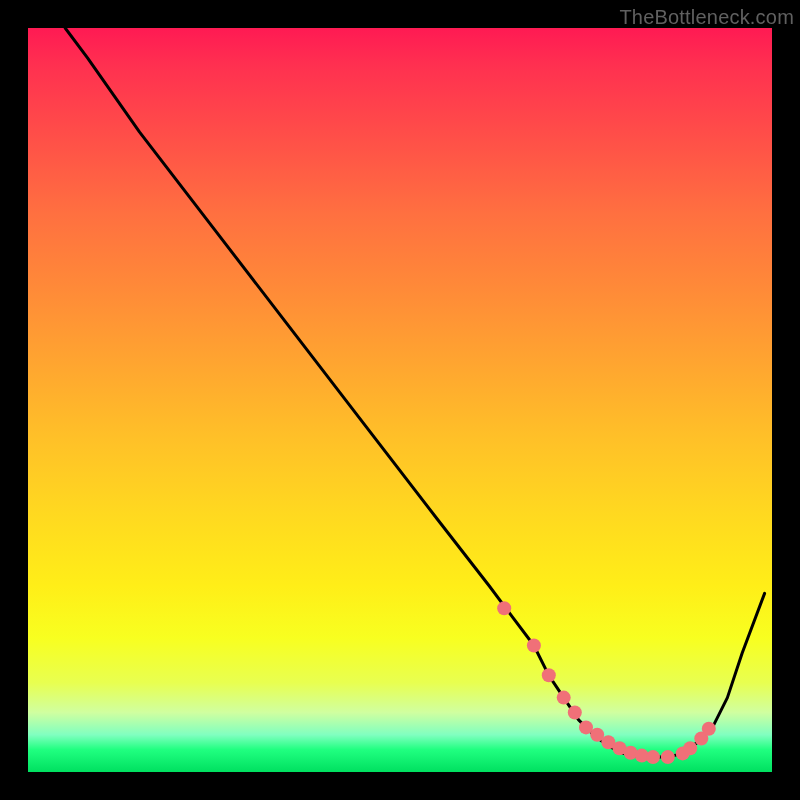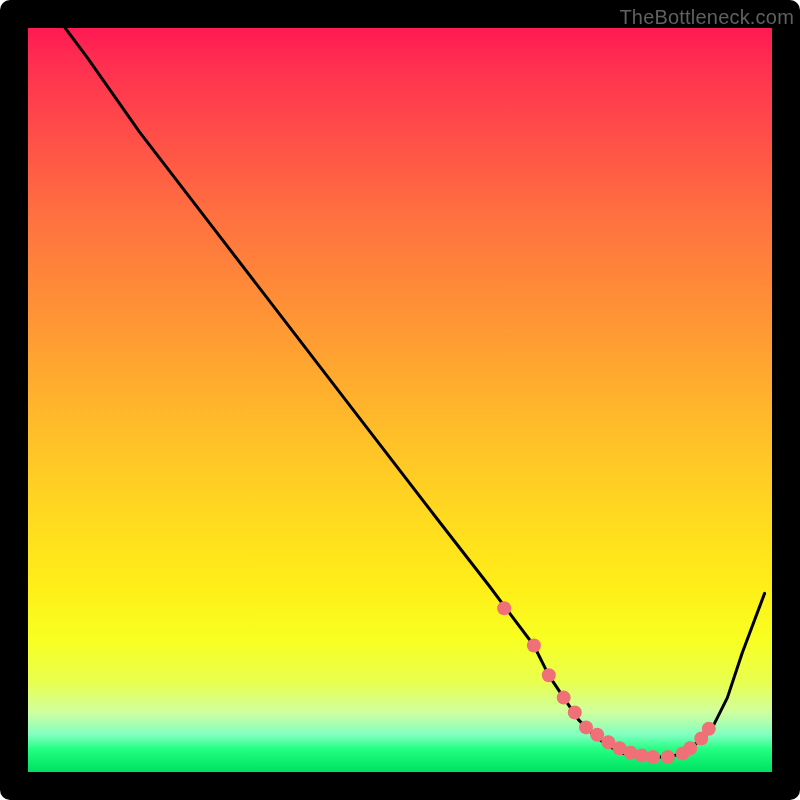--- a/index.html
+++ b/index.html
@@ -1,17 +1,17 @@
 <!DOCTYPE html>
 <html><head>
 <meta charset="utf-8">
 <style>
   * { margin: 0; padding: 0; box-sizing: border-box; }
   body { width: 800px; height: 800px; overflow: hidden; font-family: Arial, sans-serif; }
-  .chart-container { position: relative; width: 800px; height: 800px; background: #000; border-radius: 10px; }
+  .chart-container { position: relative; width: 800px; height: 800px; background: #000; }
   .plot-area {
     position: absolute;
     left: 28px;
     top: 28px;
     width: 744px;
     height: 744px;
     background: linear-gradient(to bottom,
       #ff1a53 0%,
       #ff3050 5%,
       #ff5048 15%,

